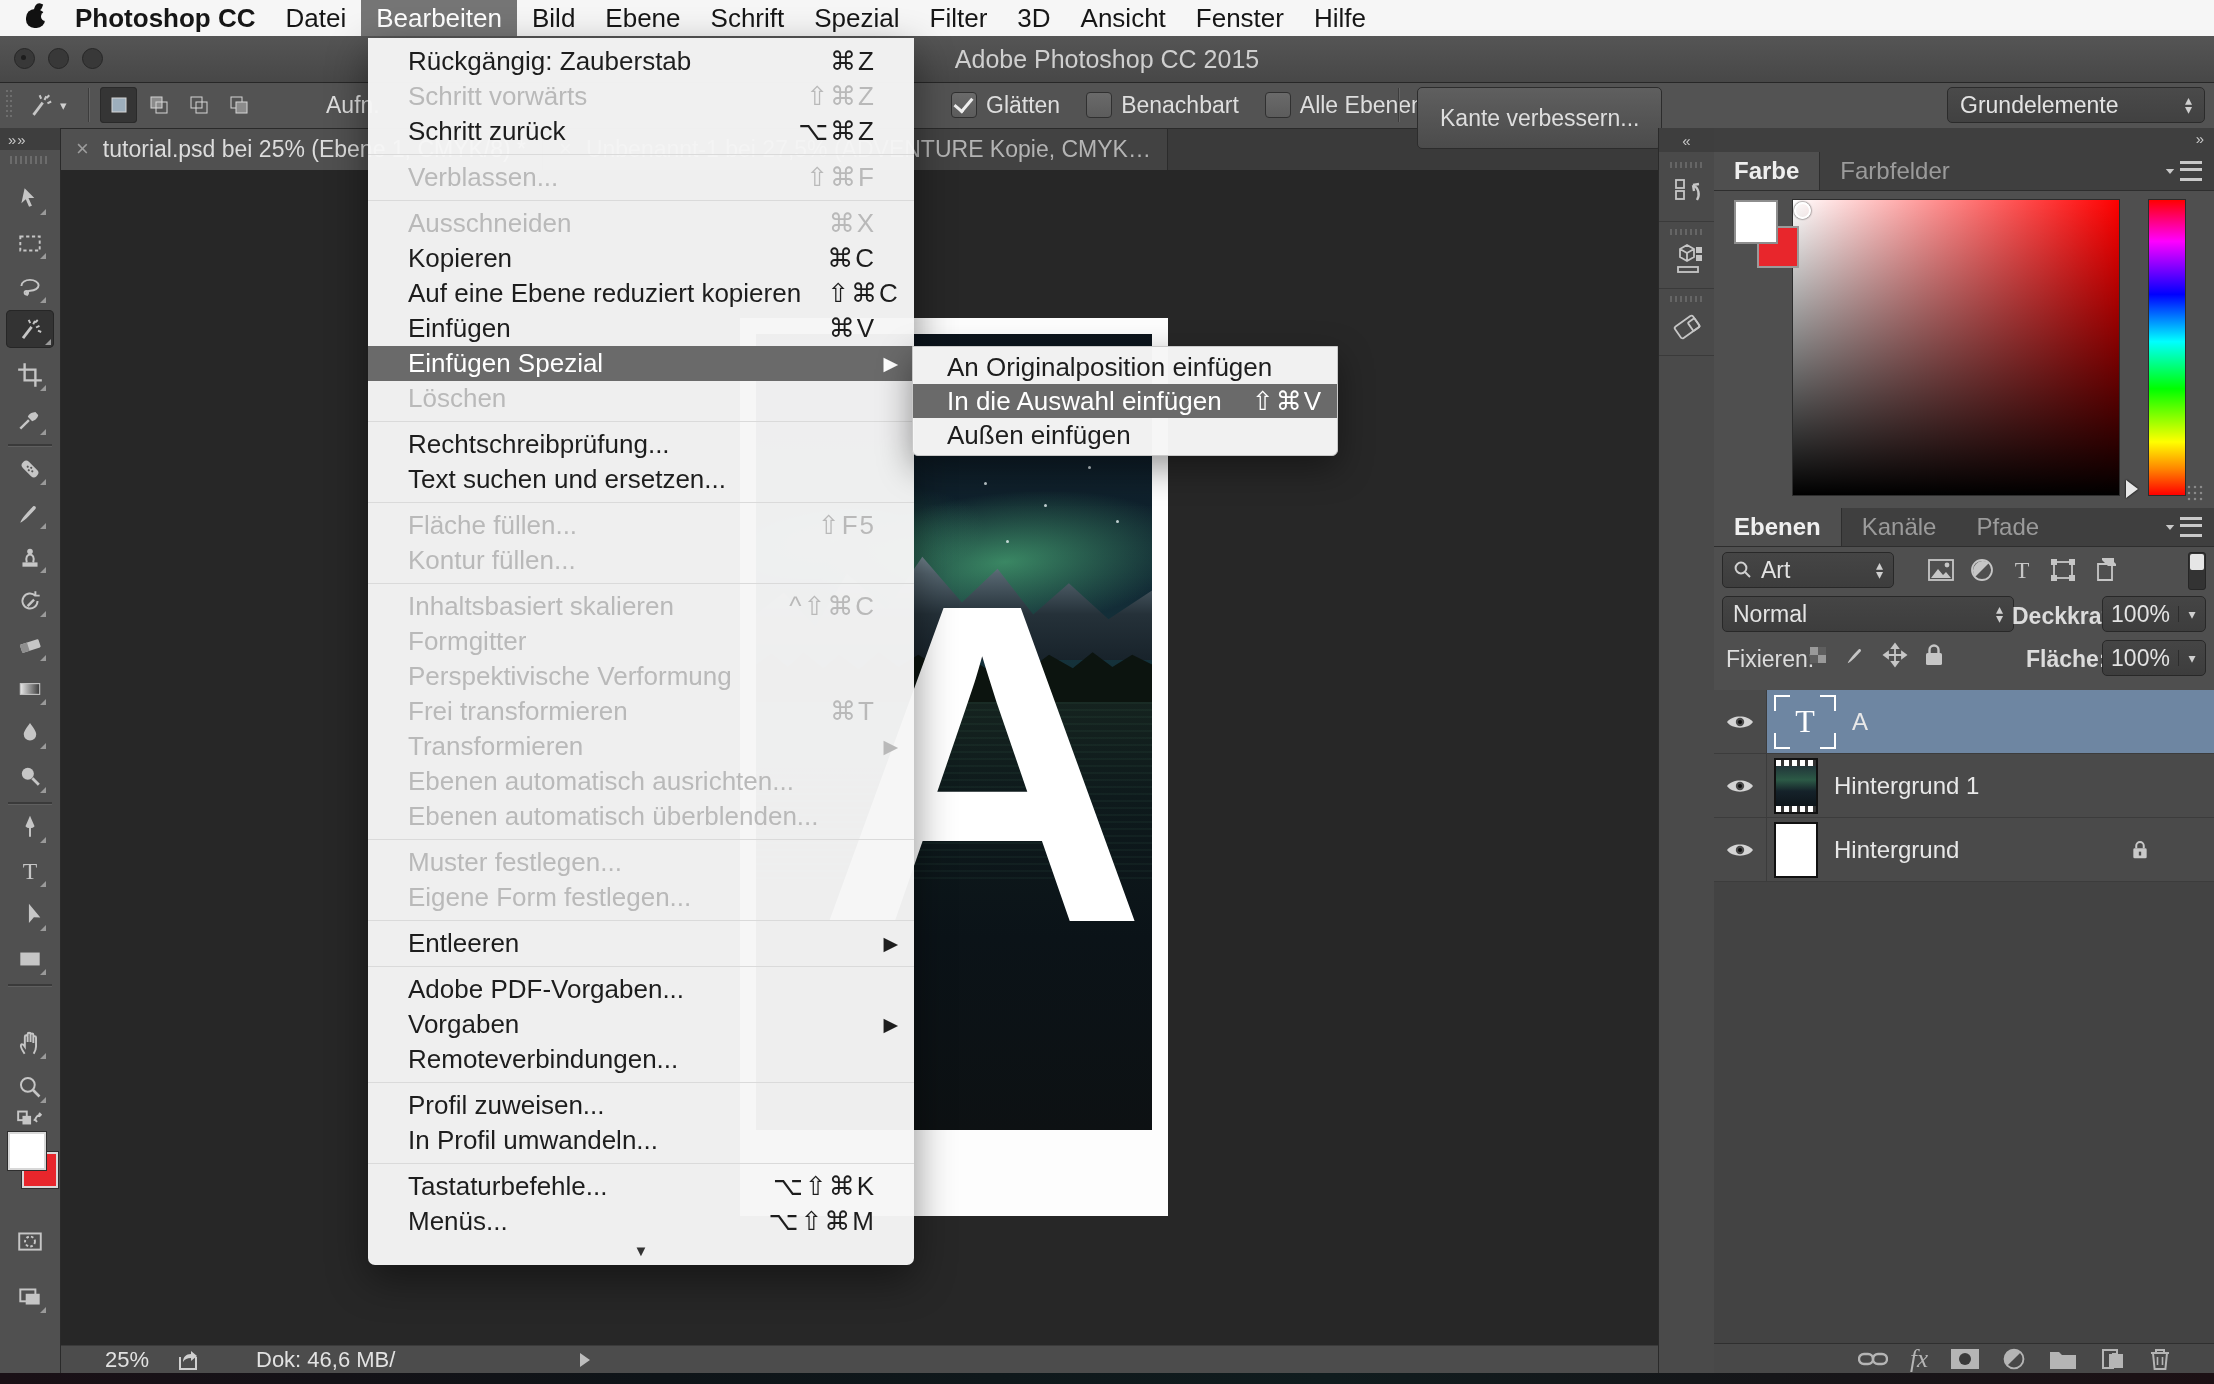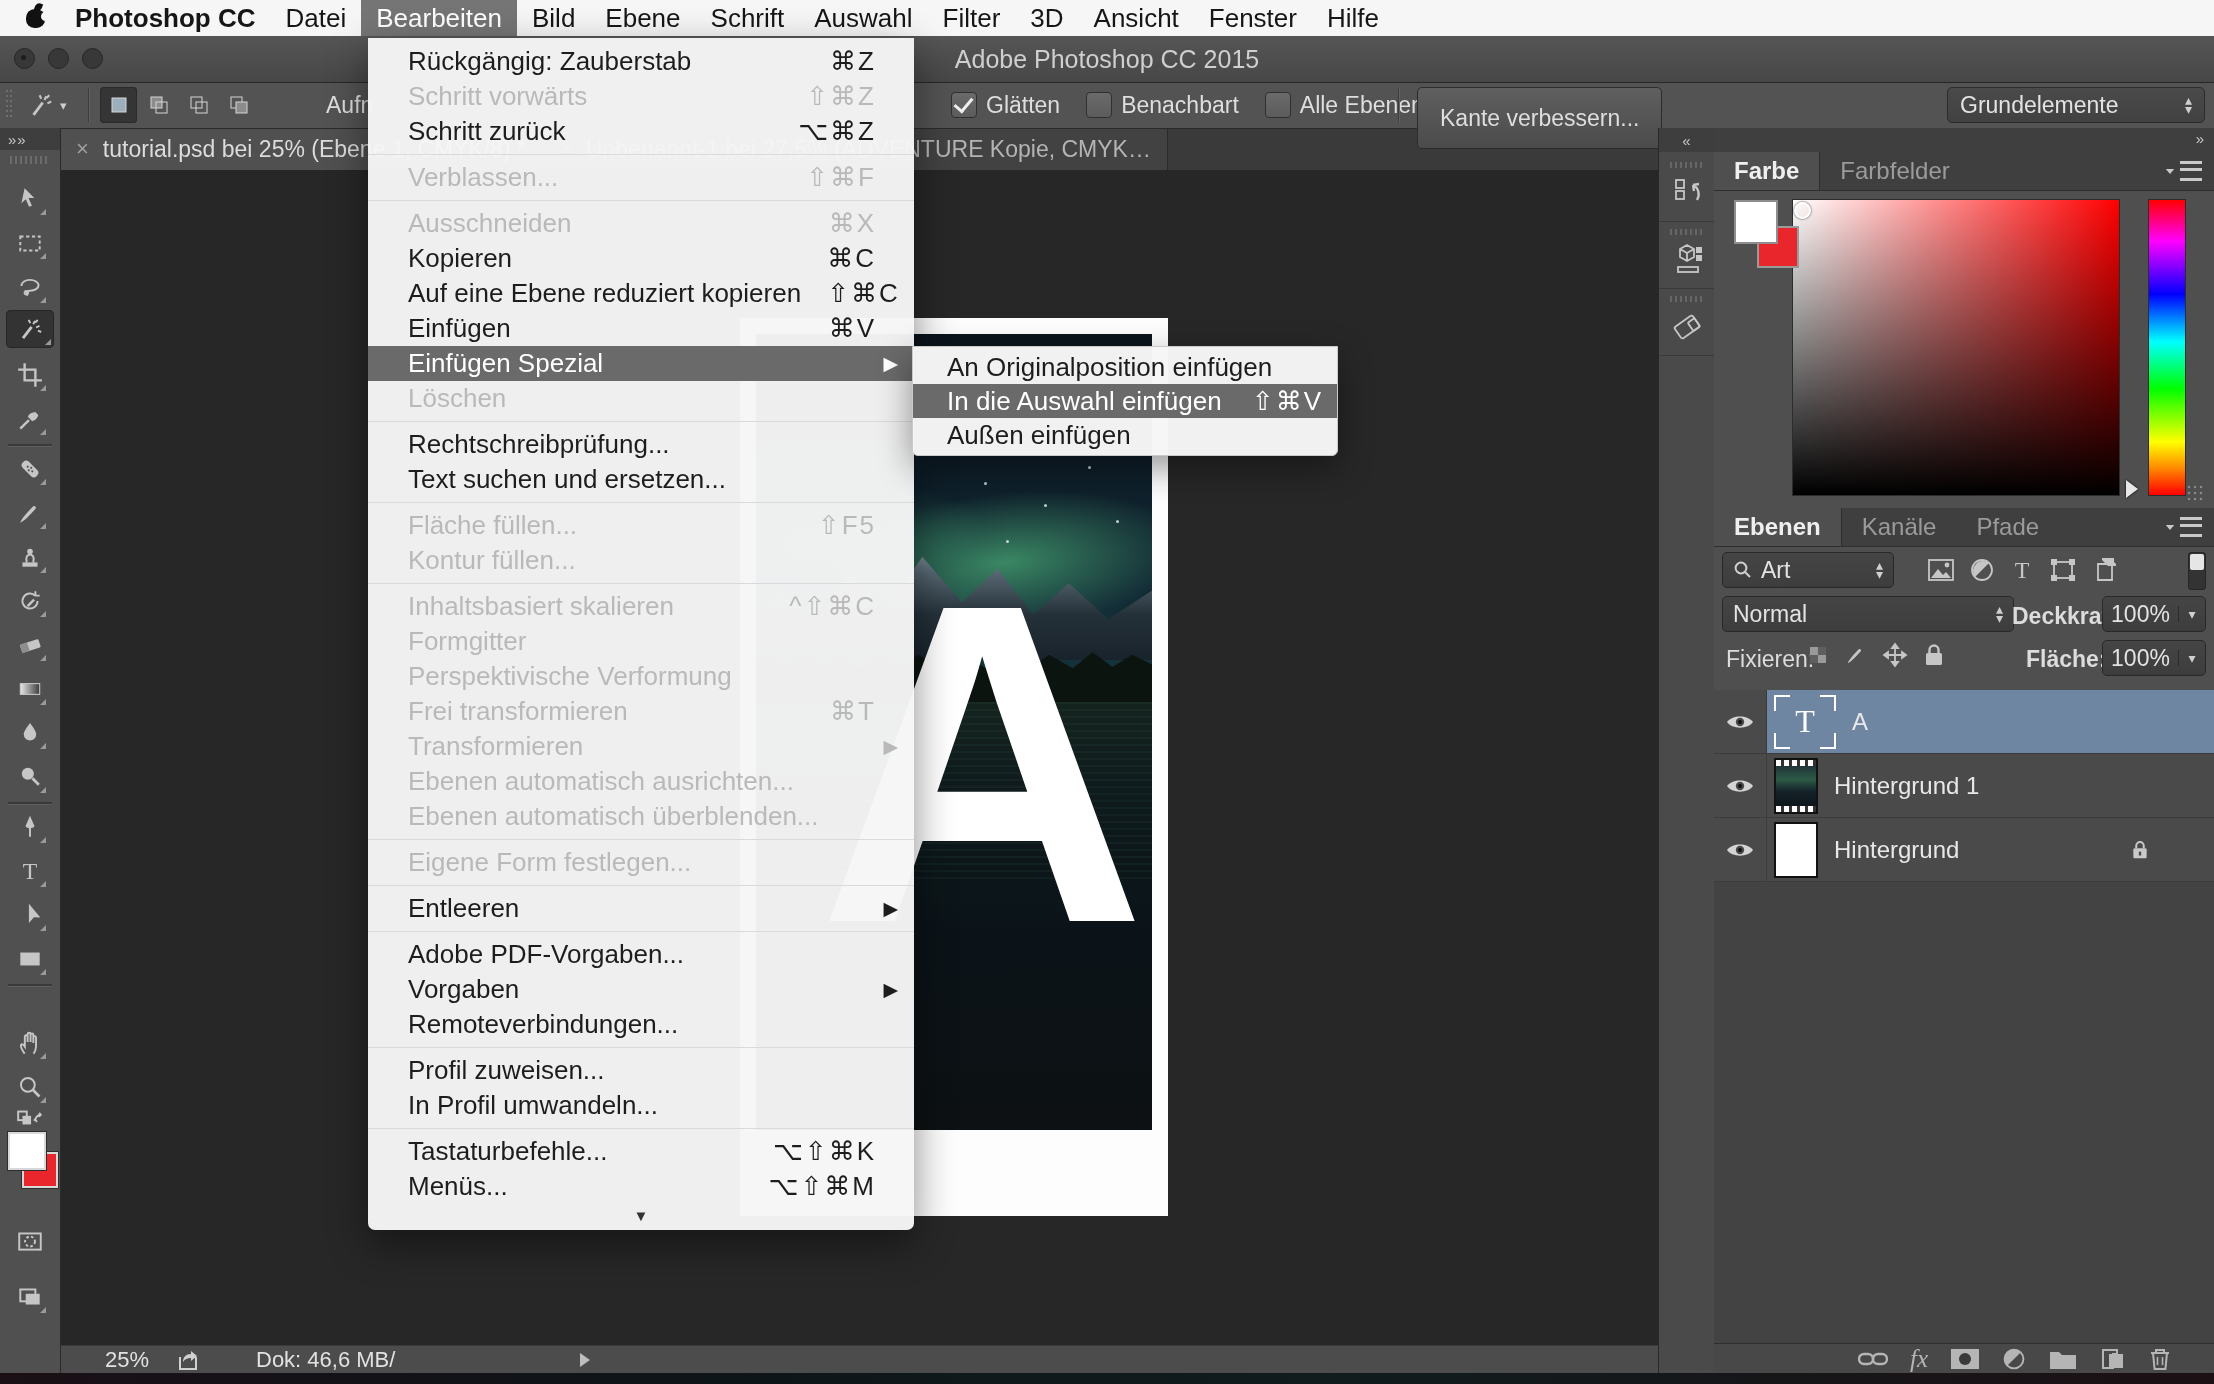--- a/index.html
+++ b/index.html
@@ -511,21 +511,21 @@
         <div class="mb-item">
           <span>Bild</span>
         </div>
         <div class="mb-item">
           <span>Ebene</span>
         </div>
         <div class="mb-item">
           <span>Schrift</span>
         </div>
         <div class="mb-item">
-          <span>Auswahl</span>
+          <span>Spezial</span>
         </div>
         <div class="mb-item">
           <span>Filter</span>
         </div>
         <div class="mb-item">
           <span>3D</span>
         </div>
         <div class="mb-item">
           <span>Ansicht</span>
         </div>
@@ -883,20 +883,25 @@
           <span class="mi-label">Ebenen automatisch überblenden...</span>
           <span class="mi-short"></span>
           <span class="mi-arrow"></span>
         </div>
         <div class="mi separator">
           <span class="mi-label"></span>
           <span class="mi-short"></span>
           <span class="mi-arrow"></span>
         </div>
         <div class="mi disabled">
+          <span class="mi-label">Muster festlegen...</span>
+          <span class="mi-short"></span>
+          <span class="mi-arrow"></span>
+        </div>
+        <div class="mi disabled">
           <span class="mi-label">Eigene Form festlegen...</span>
           <span class="mi-short"></span>
           <span class="mi-arrow"></span>
         </div>
         <div class="mi separator">
           <span class="mi-label"></span>
           <span class="mi-short"></span>
           <span class="mi-arrow"></span>
         </div>
         <div class="mi">

